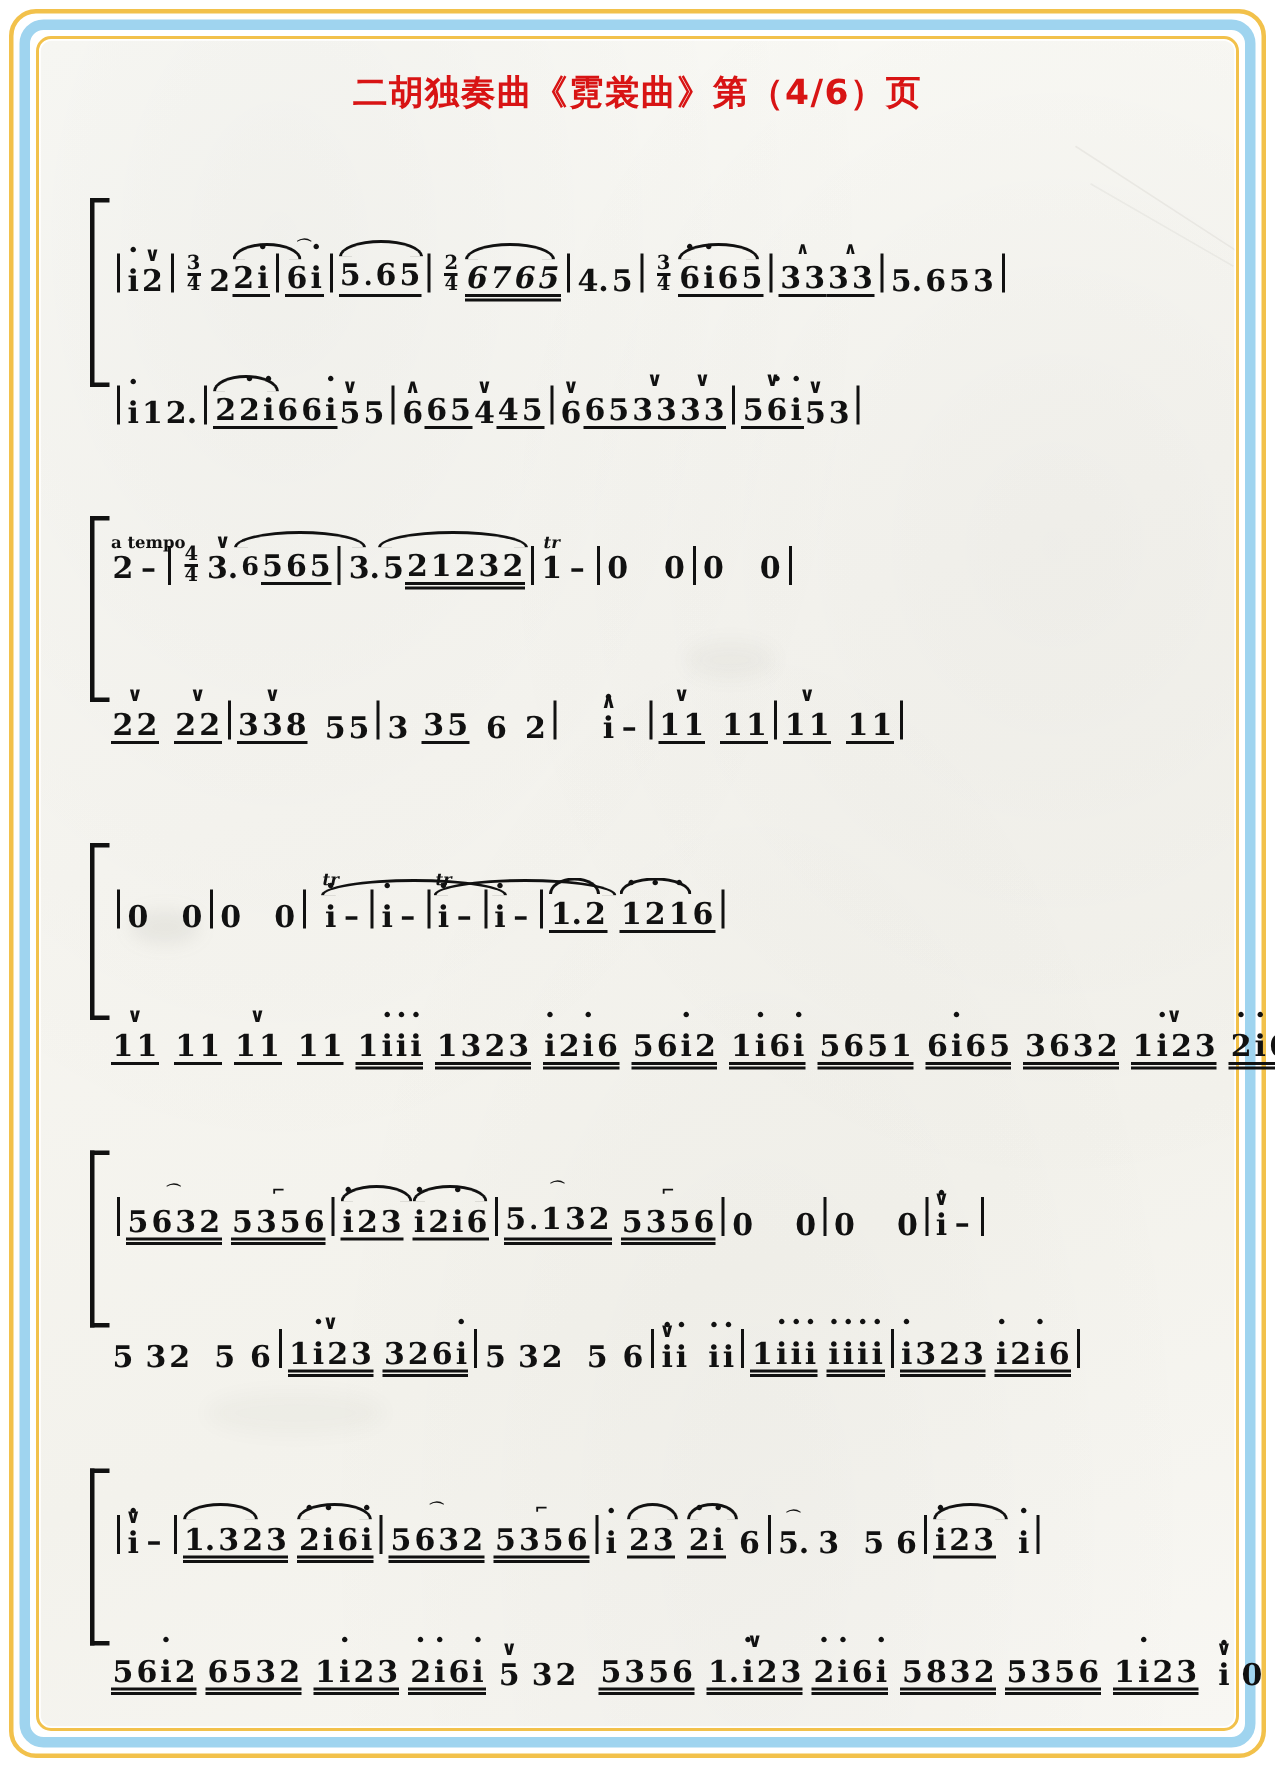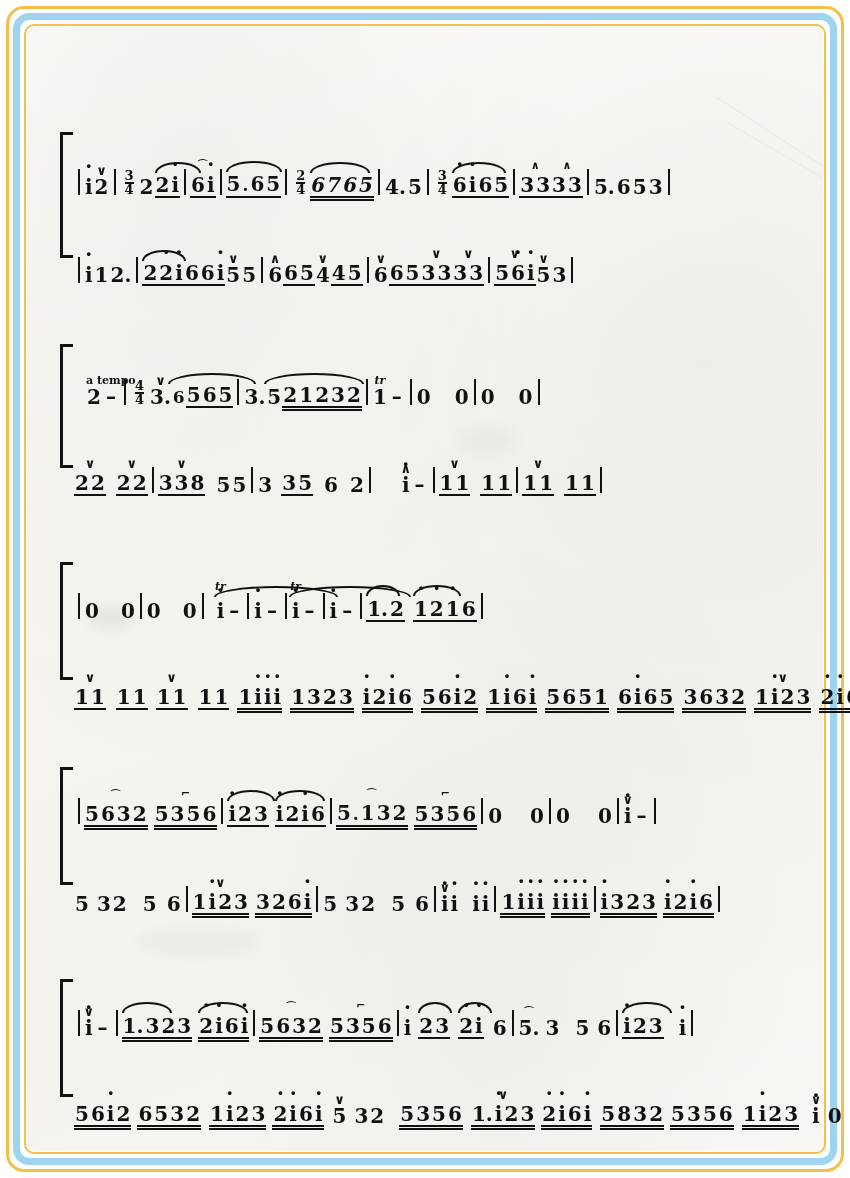--- a/index.html
+++ b/index.html
@@ -219,20 +219,21 @@
   <div class="frame-inner"></div>
 
   <div class="paper">
     <div class="smudge" style="left:60px; top:580px; width:46px; height:22px;"></div>
     <div class="smudge" style="left:430px; top:400px; width:60px; height:26px; opacity:.6;"></div>
     <div class="smudge" style="left:110px; top:900px; width:120px; height:30px; opacity:.45;"></div>
     <div class="scratch" style="left:690px; top:70px; width:130px; height:1px; transform:rotate(33deg); opacity:.5;"></div>
     <div class="scratch" style="left:700px; top:95px; width:110px; height:1px; transform:rotate(30deg); opacity:.4;"></div>
   </div>
 
+  <div class="title">二胡独奏曲《霓裳曲》第（4/6）页</div>
 
   <div class="score">
 
     <div class="system" style="height:160px;">
       <div class="brace" style="top:22px; height:120px;"></div>
 
       <div class="staffline" style="margin-left:14px; height:62px; padding-top:26px;">
         <span class="barline"></span>
         <span class="note oct-up">i</span>
         <span class="note" style="position:relative;">
@@ -344,21 +345,21 @@
         <span class="note" style="position:relative;">
           <span class="mark bow">∨</span>5</span>
         <span class="note">3</span>
         <span class="barline"></span>
       </div>
     </div>
 
     <div class="system" style="height:160px; margin-top:52px;">
       <div class="brace" style="top:22px; height:118px;"></div>
 
-      <div class="staffline" style="margin-left:26px; height:60px; padding-top:26px;">
+      <div class="staffline" style="margin-left:14px; height:60px; padding-top:26px;align-items:center;">
         <span class="note" style="position:relative;">
           <span class="mark" style="top:-16px; left:0; transform:none;">a tempo</span>2</span>
         <span class="dash">–</span>
         <span class="barline"></span>
         <span class="timesig">
             <span class="num">4</span>
             <span class="den">4</span>
           </span>
         <span class="note" style="position:relative;">
           <span class="mark bow">∨</span>3.</span>

